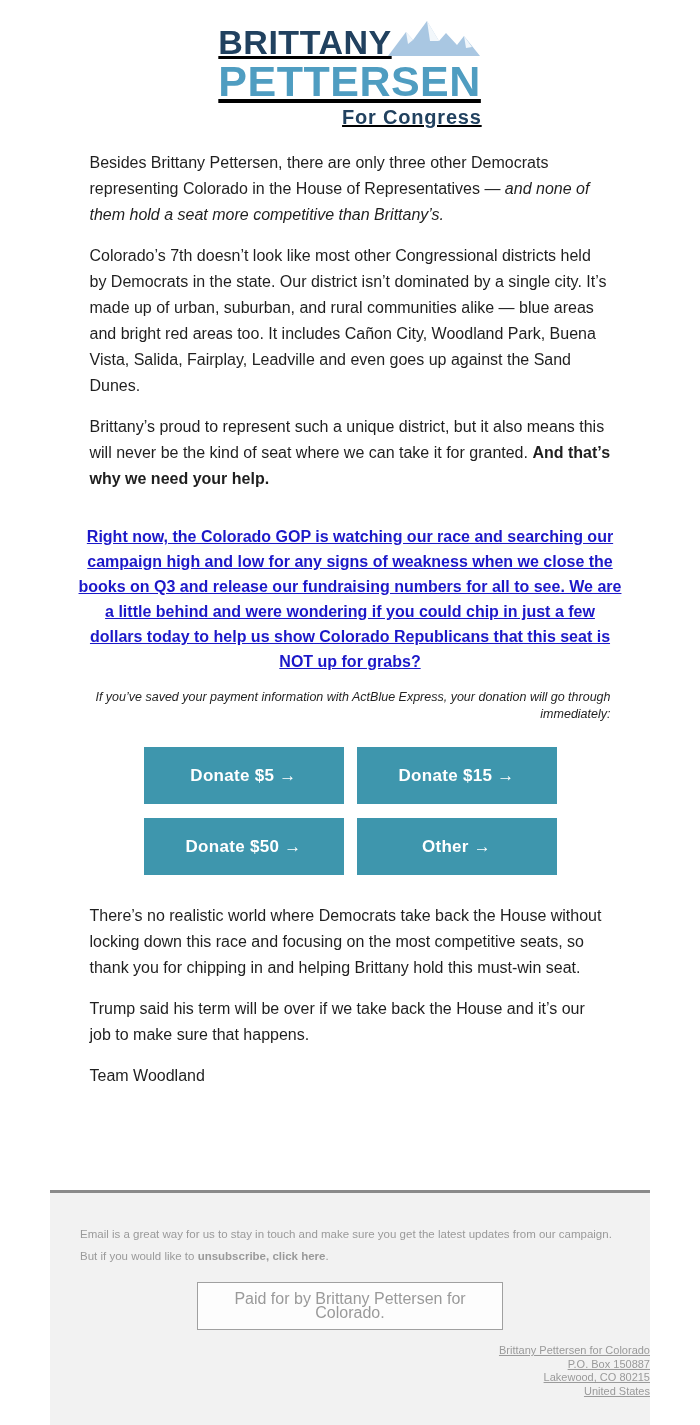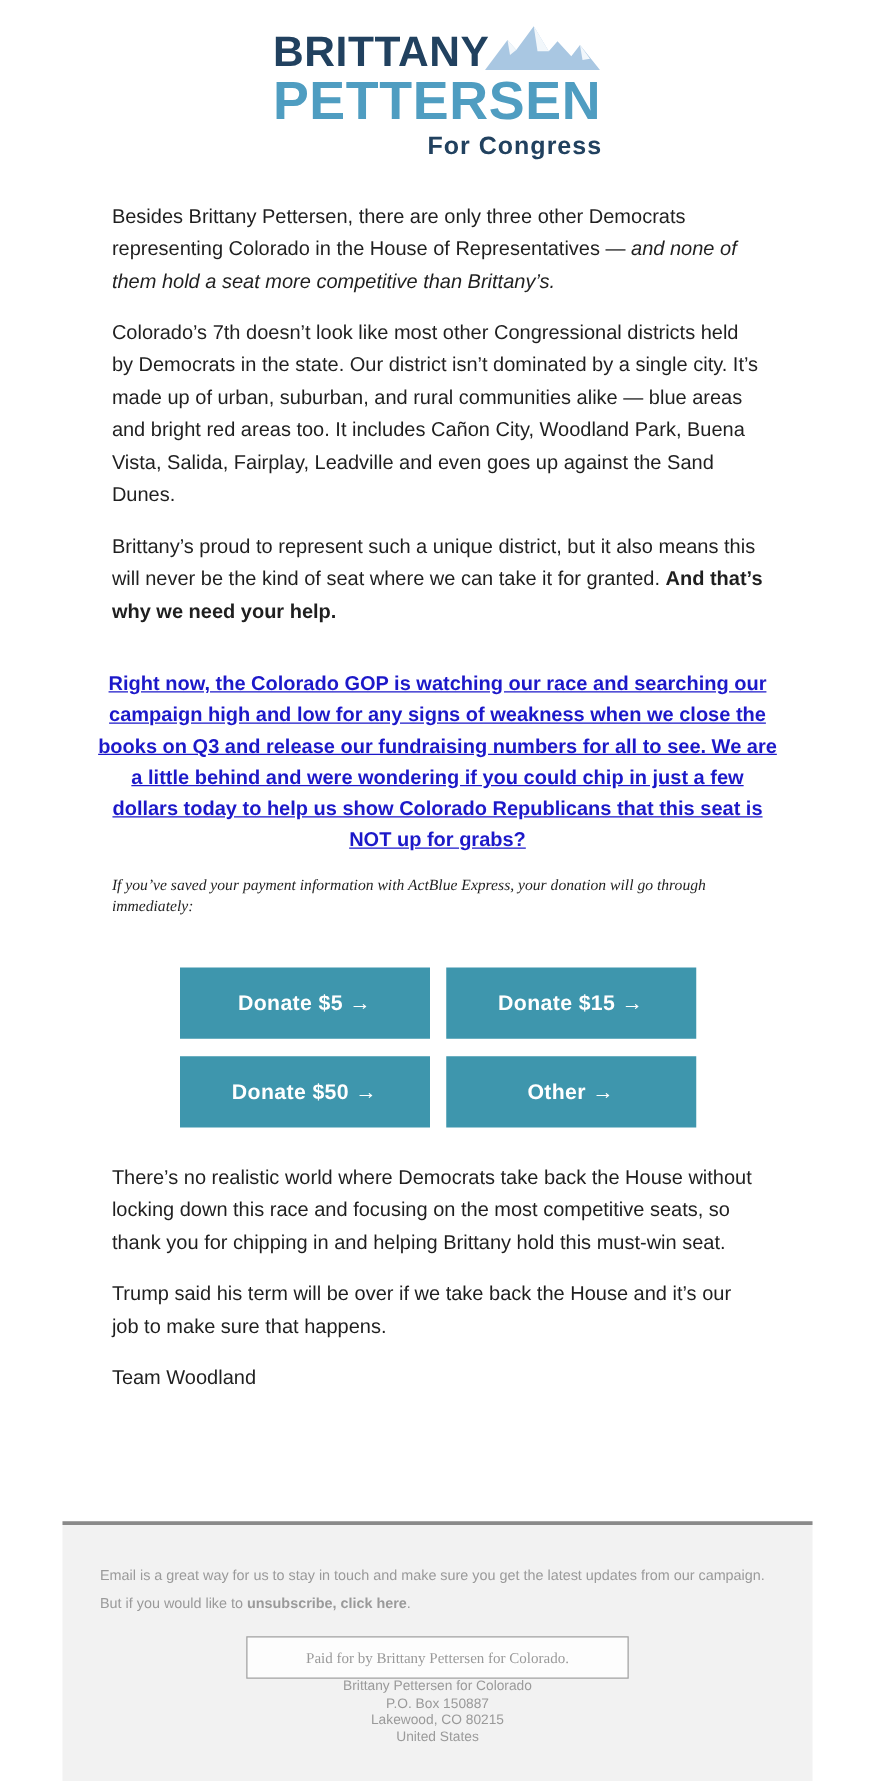--- a/index.html
+++ b/index.html
@@ -8,23 +8,24 @@
     width: 700px;
     min-height: 1425px;
     margin: 0 auto;
     background: #fff;
     display: flex;
     flex-direction: column;
     font-family: "Liberation Sans", "DejaVu Sans", sans-serif;
   }
   
   .logo {
-    margin: 18px auto 17px;
+    margin: 18px auto 6px;
     width: fit-content;
     cursor: pointer;
+    text-decoration: underline;
   }
   .logo-row1 { display: flex; align-items: flex-end; }
   .logo-name {
     font-size: 34px;
     font-weight: bold;
     letter-spacing: 0.5px;
     line-height: 1;
     color: var(--c-navy, #21415f);
   }
   .logo-mountains { margin: 0 0 1px -6px; }
@@ -58,36 +59,35 @@
     display: block;
     text-align: center;
     font-weight: bold;
     text-decoration: underline;
     color: var(--c-link-blue, #1c18c9);
     margin: 32px 0 15px;
     line-height: 25px;
     cursor: pointer;
   }
   .express-note {
-    text-align: left;
+    text-align: right;
     font-style: italic;
     font-size: 12.5px;
     line-height: 17px;
     margin: 26px 0 0;
-    font-family: Liberation Serif, serif;
   }
   
   .donate-grid {
     display: grid;
     grid-template-columns: 200px 200px;
     column-gap: 13px;
     row-gap: 14px;
     justify-content: center;
     width: fit-content;
-    margin: 40px auto 28px;
+    margin: 24px auto 28px;
   }
   .donate-btn {
     background: var(--c-teal, #3e96ad);
     color: #ffffff;
     font-weight: bold;
     font-size: 17px;
     letter-spacing: 0.3px;
     height: 57px;
     display: flex;
     align-items: center;
@@ -113,29 +113,30 @@
     font-size: 11.5px;
     line-height: 22px;
   }
   .unsub-link { font-weight: bold; color: inherit; text-decoration: none; cursor: pointer; }
   .paid-box {
     width: 306px;
     margin: 15px auto 0;
     border: 1px solid var(--c-box-border, #a0a0a0);
     background: #fdfdfd;
     text-align: center;
-    font-size: 12px;
+    font-size: 16px;
     line-height: 14px;
     padding: 9px 4px;
-    font-family: Liberation Serif, serif;
   }
   .address {
-    text-align: center;
+    margin-top: 14px;
+    text-align: right;
     font-size: 11px;
     line-height: 13.5px;
+    text-decoration: underline;
   }
 </style>
 </head>
 <body>
 
 <div class="page">
 
   <div class="logo">
     <div class="logo-row1">
       <span class="logo-name">BRITTANY</span>

